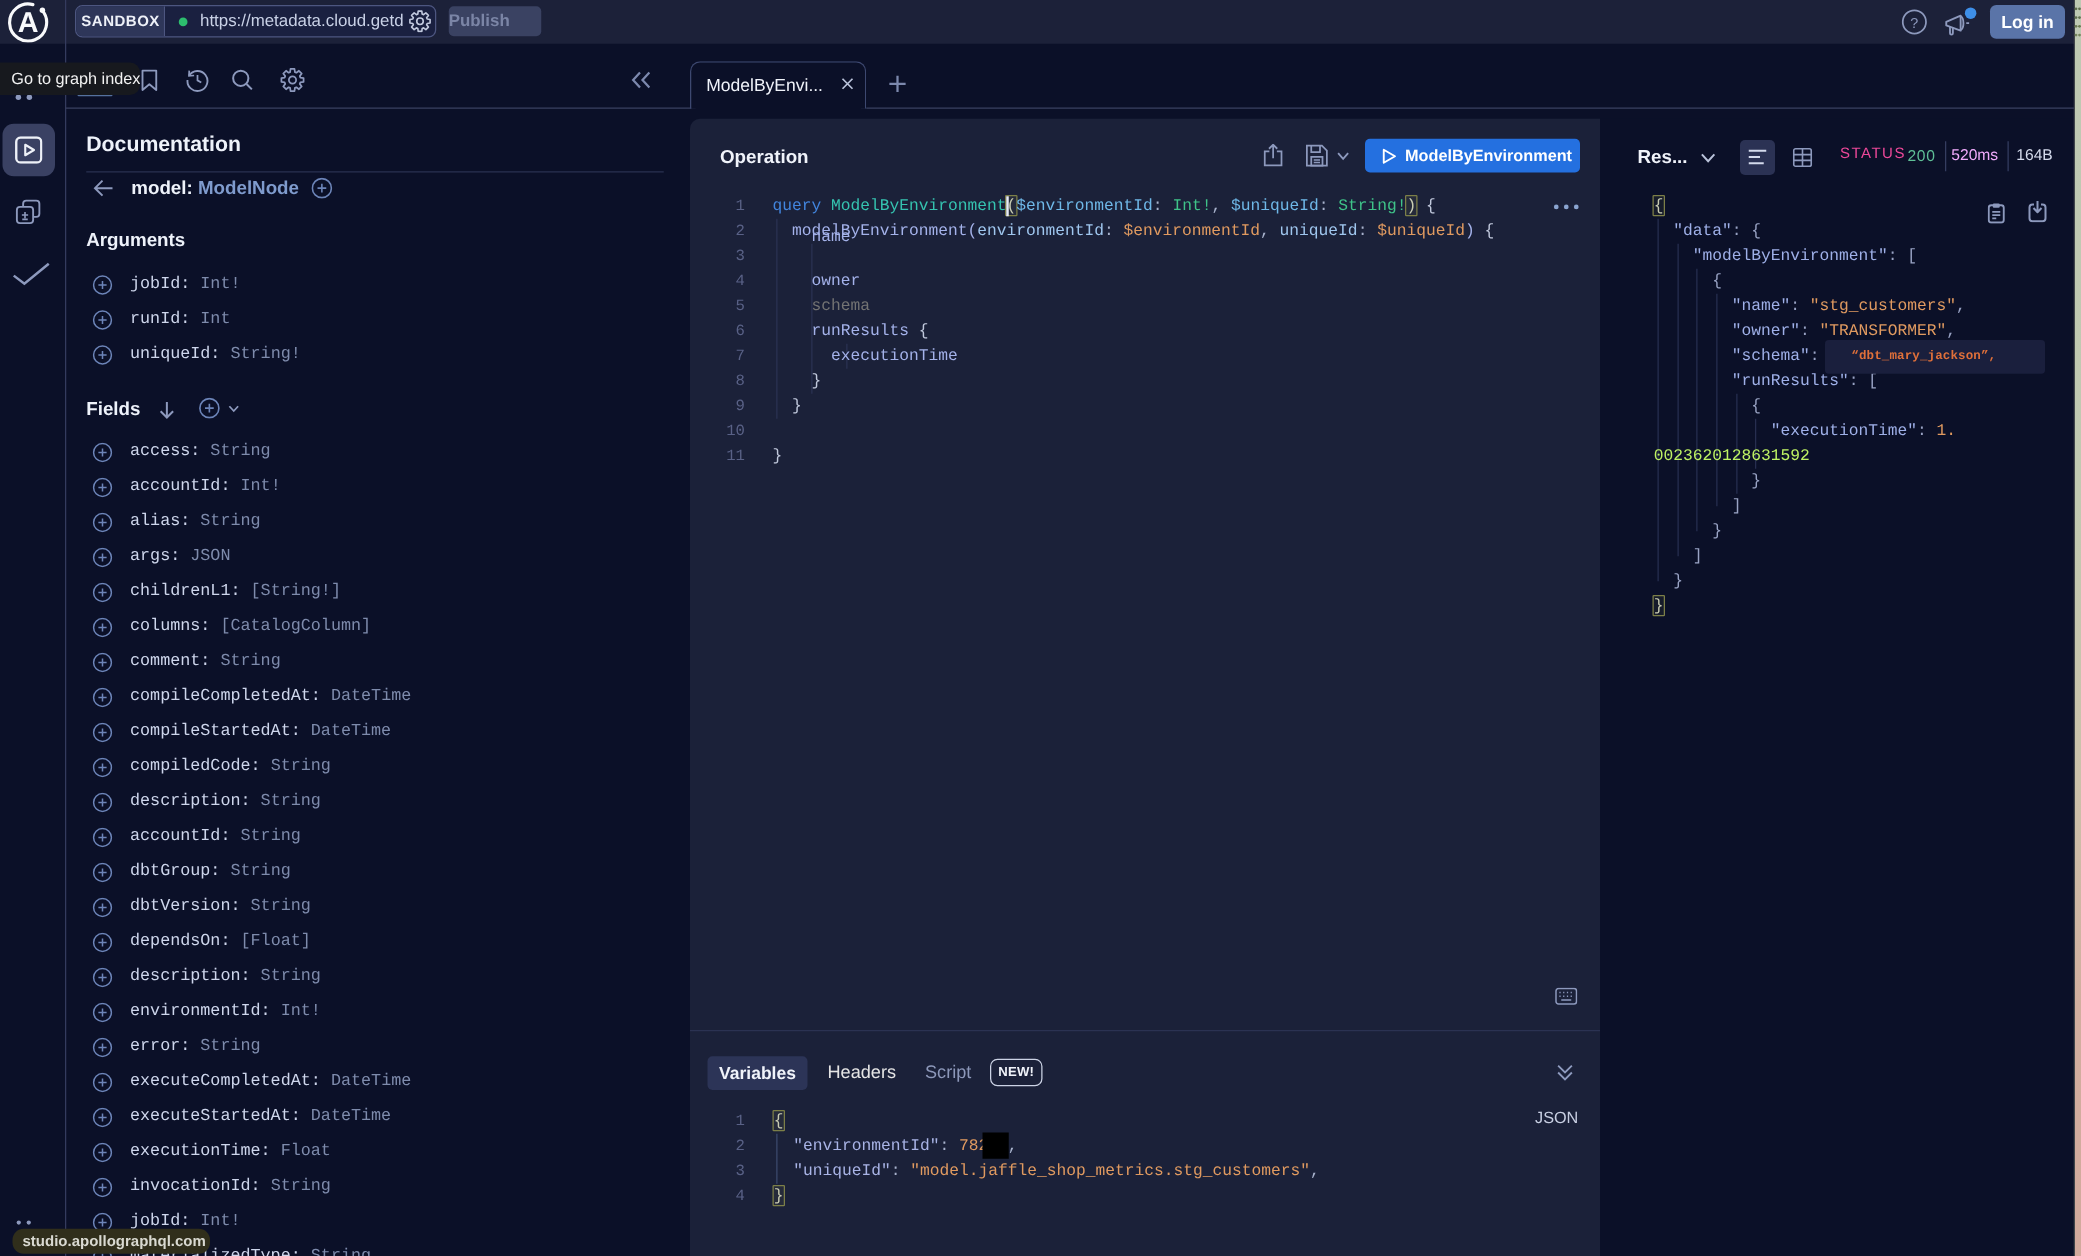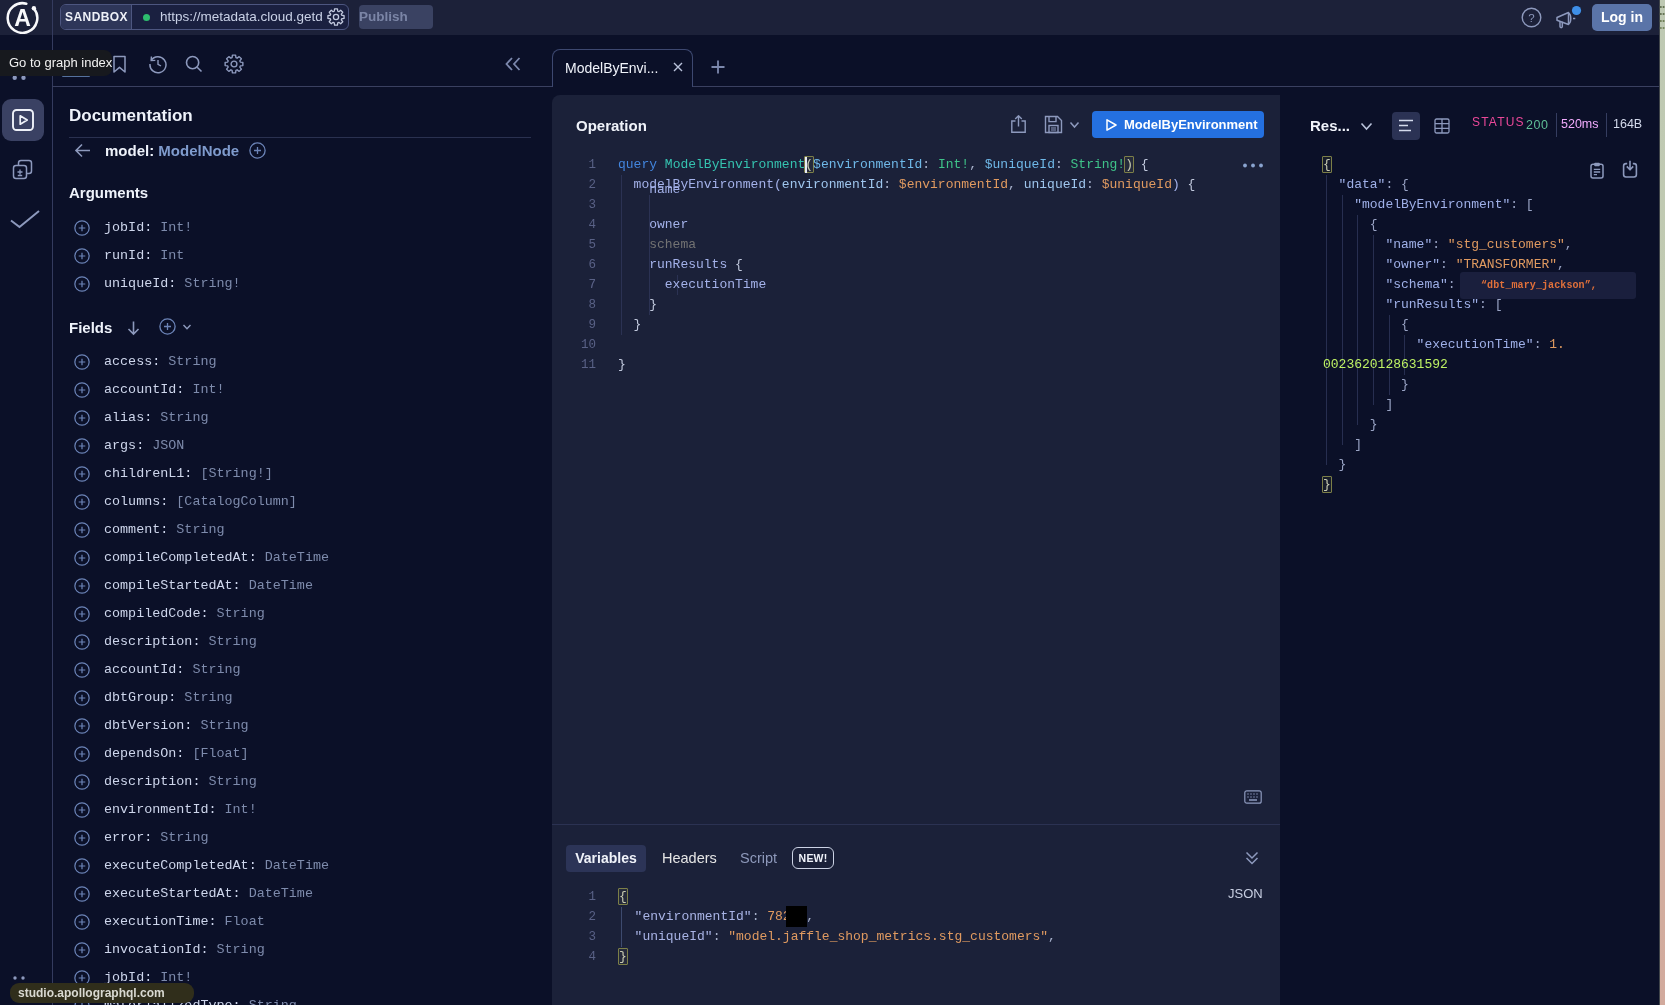--- a/index.html
+++ b/index.html
@@ -539,13 +539,13 @@
 <circle cx="1.8" cy="11" r="1.1" fill="#5f6e4e"></circle>
     <circle cx="4.6" cy="11" r="1.1" fill="#5f6e4e"></circle>
 <circle cx="1.8" cy="18" r="1.1" fill="#6a7a52"></circle>
     <circle cx="4.6" cy="18" r="1.1" fill="#6a7a52"></circle>
 <circle cx="1.8" cy="25" r="1.1" fill="#74845c"></circle>
     <circle cx="4.6" cy="25" r="1.1" fill="#74845c"></circle>
 </svg>
 
 <div class="abs" style="left:62px;top:75px;width:28px;height:2px;background:#55719e;border-radius:1px"></div>
 <div class="abs" style="left:0;top:50px;width:112px;height:25.5px;background:#17191e;border-radius:0 8px 8px 0;color:#f2f2f2;font-size:13px;line-height:25px;padding-left:9px;white-space:nowrap;overflow:hidden">Go to graph index</div>
-<div class="abs" style="left:10px;top:983px;width:184px;height:20px;background:#302e1b;border-radius:9px;color:#d9d9d1;font-size:12px;font-weight:bold;line-height:20px;padding-left:8px;white-space:nowrap;overflow:hidden">studio.apollographql.com</div>
+<div class="abs" style="left:10px;top:983px;width:158px;height:20px;background:#302e1b;border-radius:9px;color:#d9d9d1;font-size:12px;font-weight:bold;line-height:20px;padding-left:8px;white-space:nowrap;overflow:hidden">studio.apollographql.com</div>
 
 </body></html>

